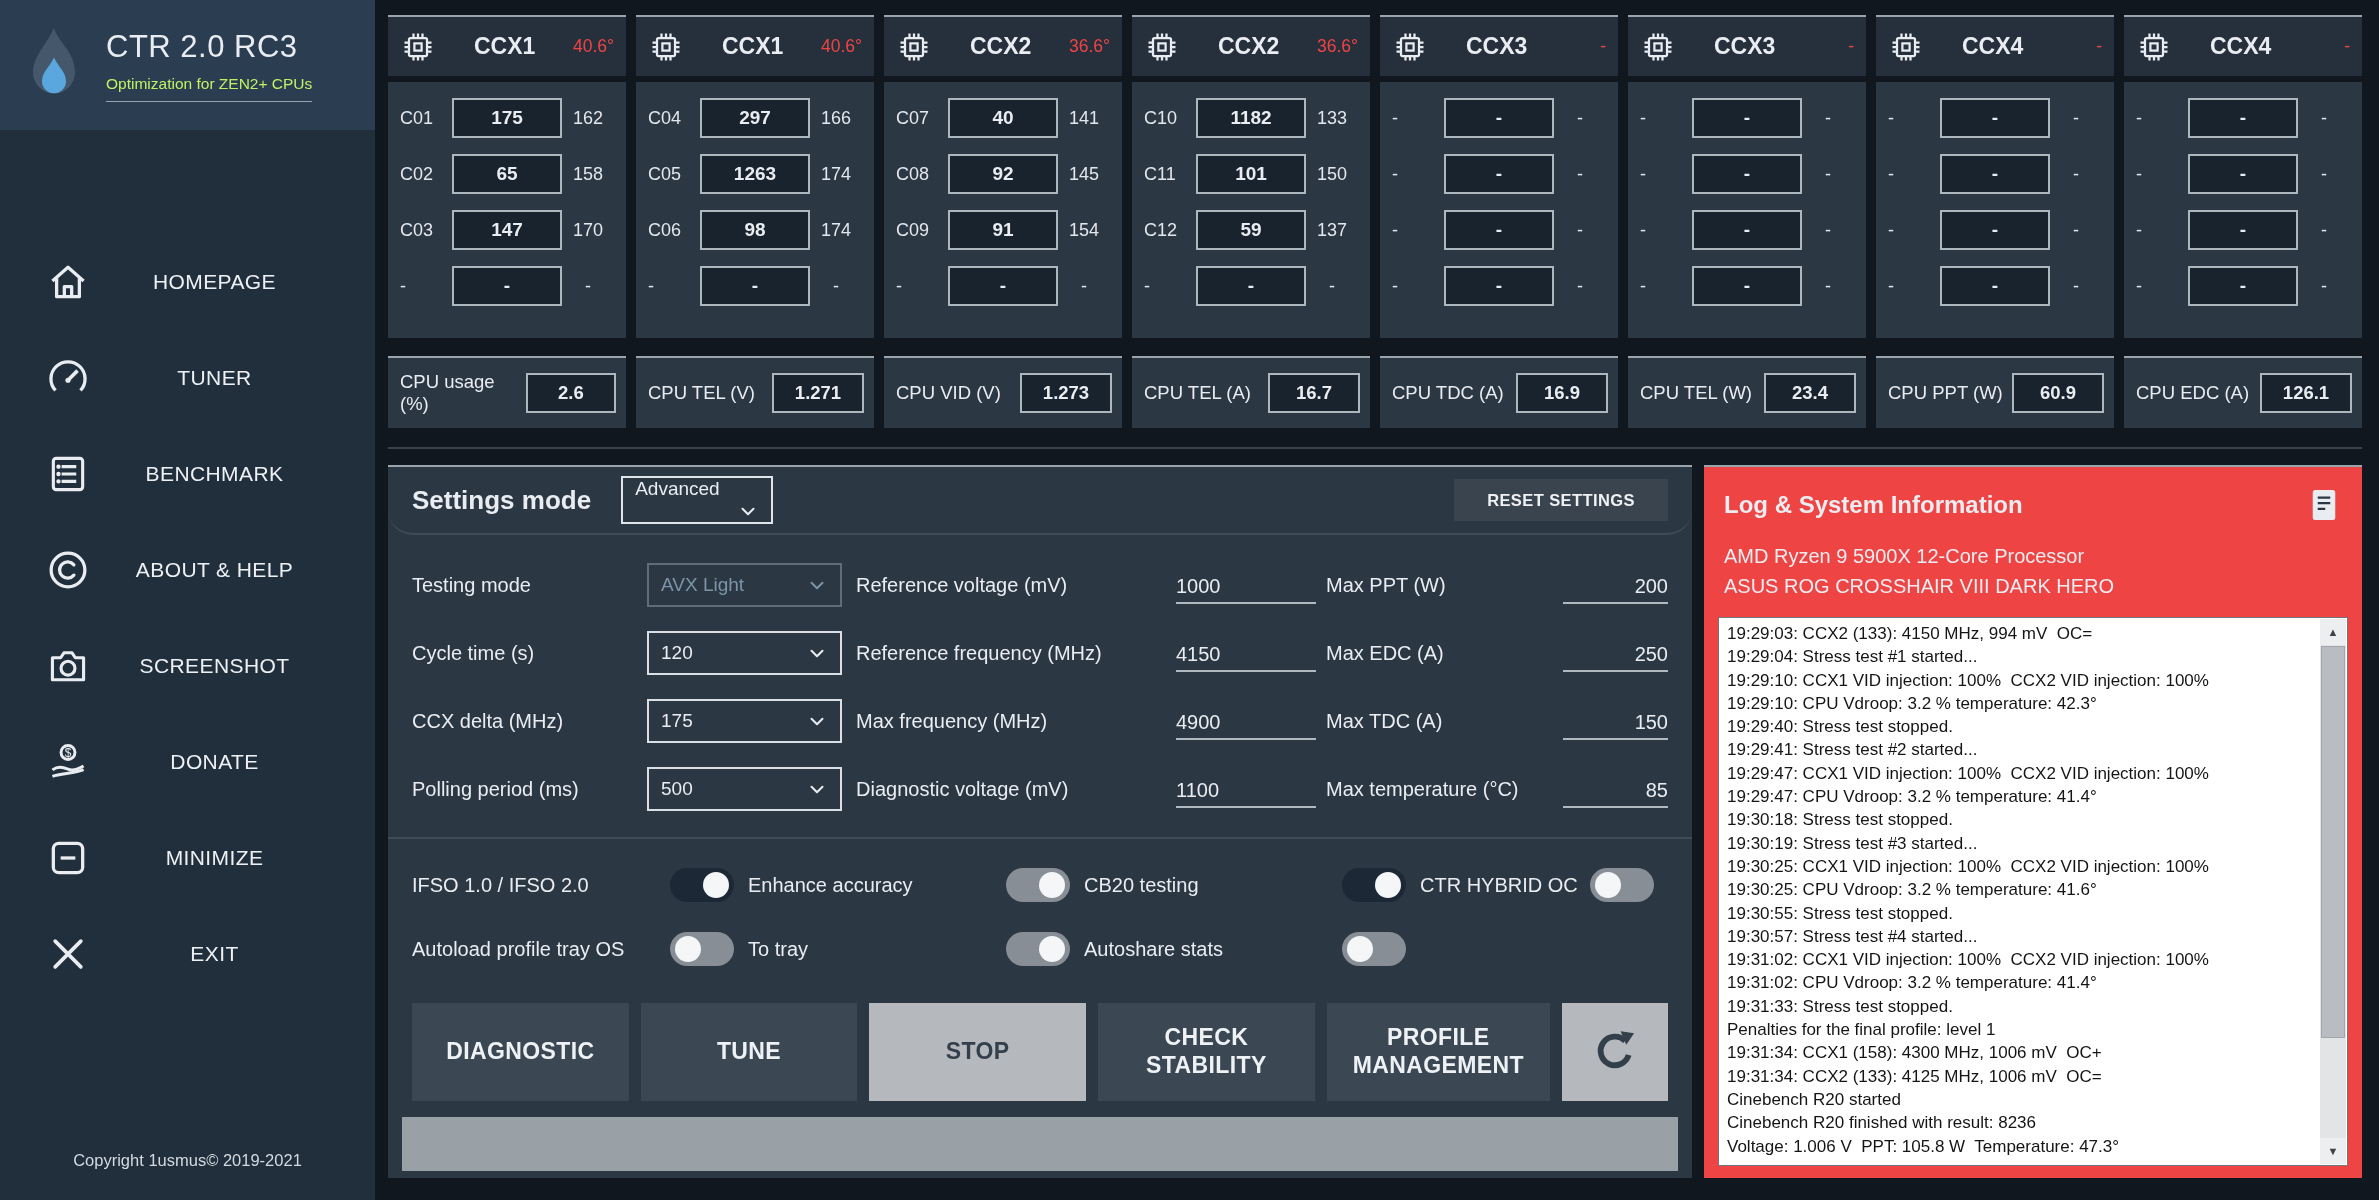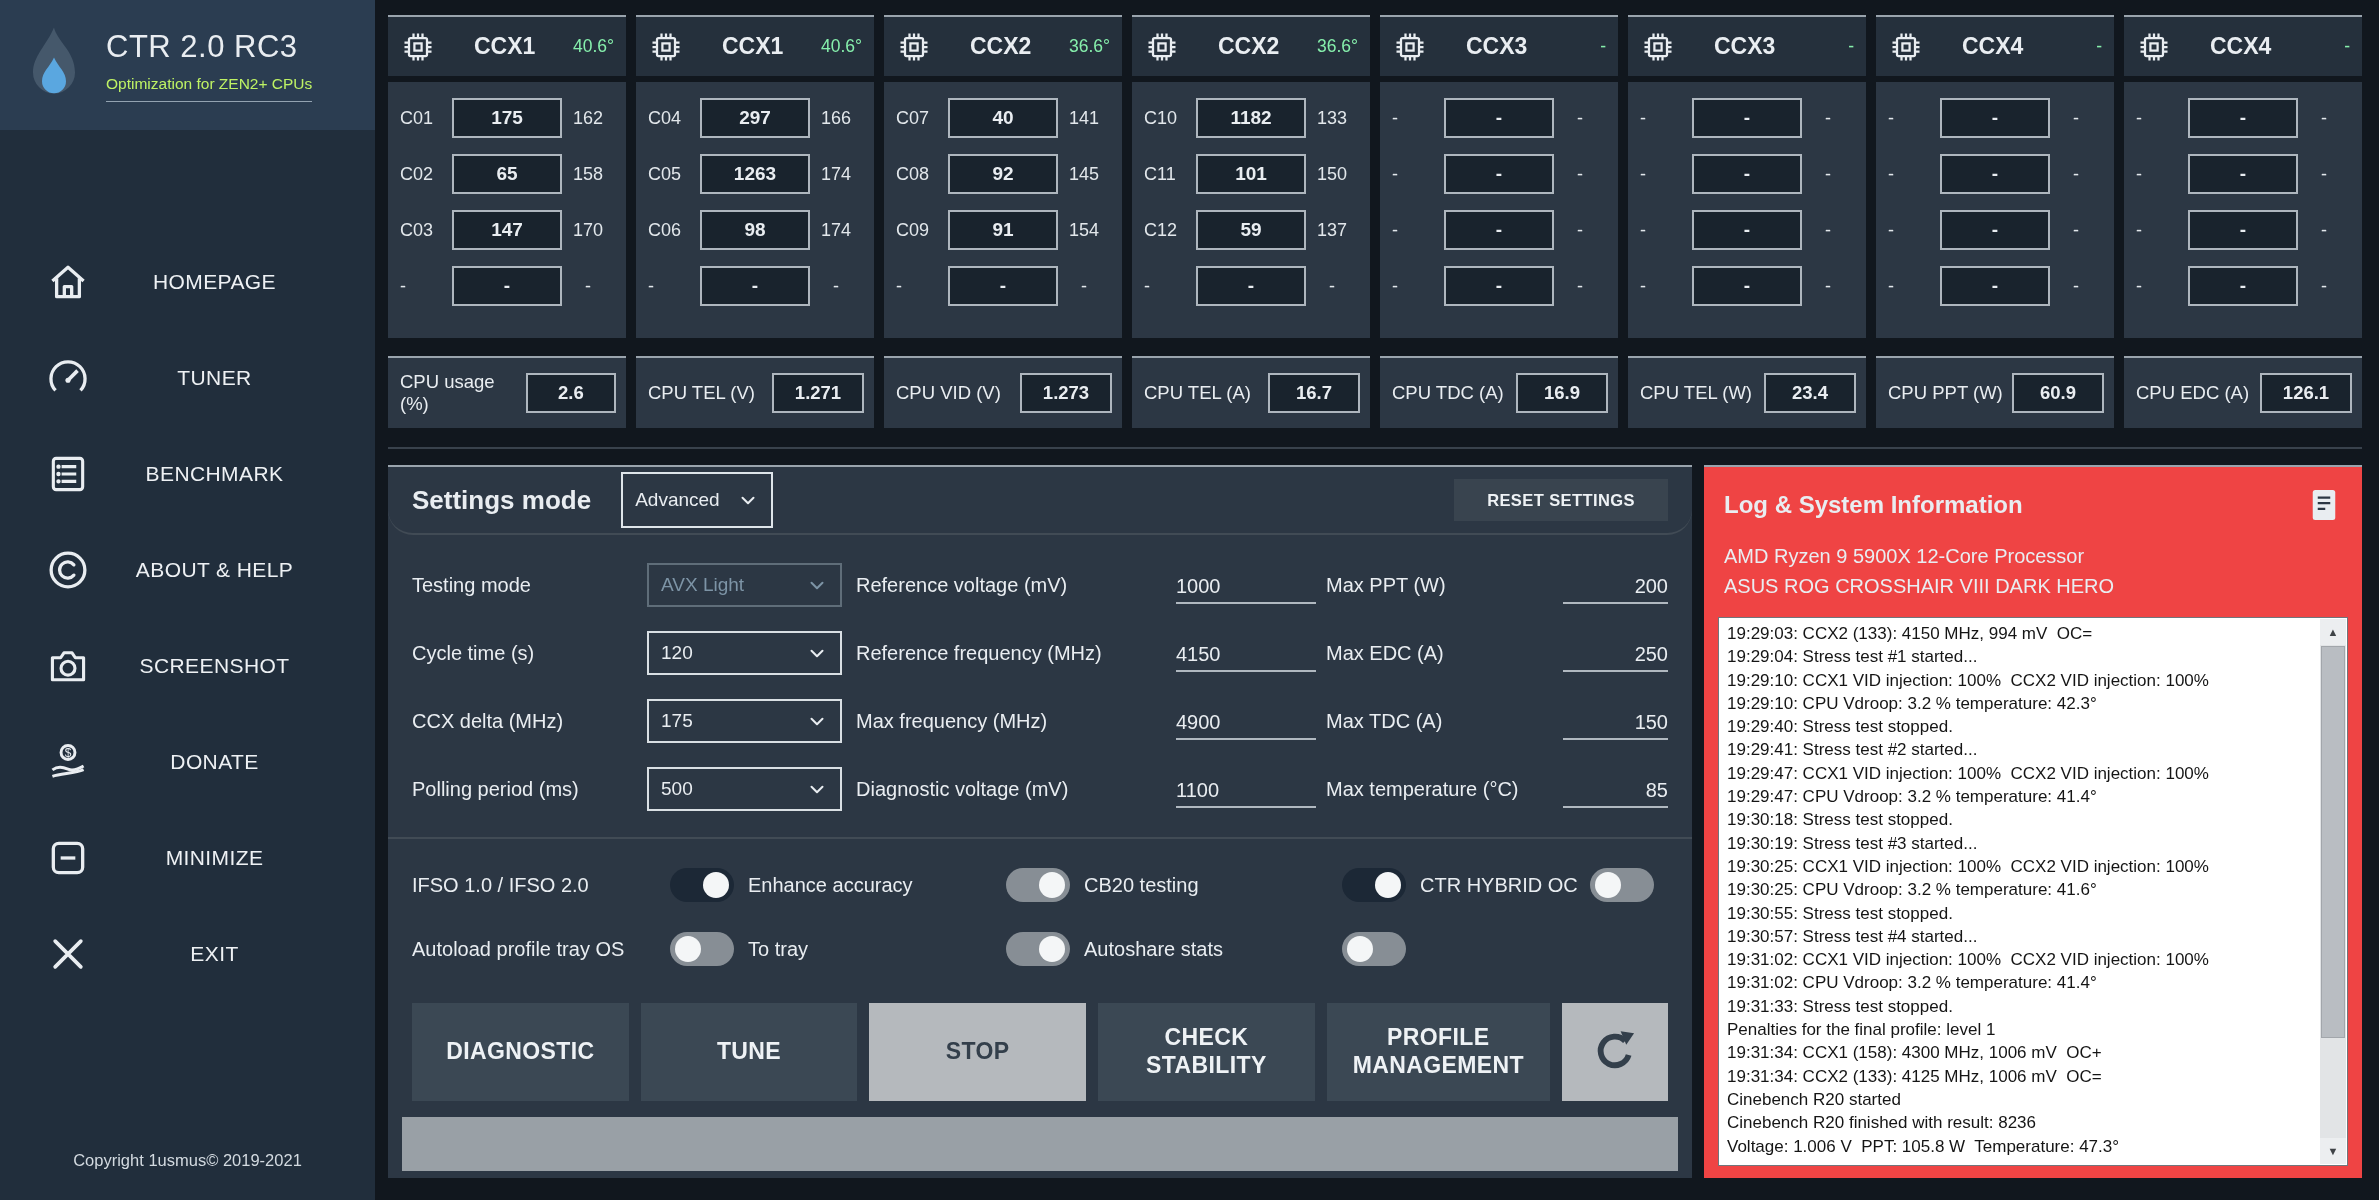--- a/index.html
+++ b/index.html
@@ -26,39 +26,39 @@
   .copyright{position:absolute;bottom:30px;left:0;right:0;text-align:center;font-size:16.5px;color:#d3dae0;}
 
   
   .content{position:absolute;left:375px;top:0;right:0;bottom:0;}
 
   .ccx-row{position:absolute;left:13px;right:17px;top:15px;display:grid;grid-template-columns:repeat(8,1fr);gap:10px;}
   .ccx-panel{display:flex;flex-direction:column;gap:6px;}
   .ccx-head{height:61px;background:#25303c;border-top:2px solid #9aa4ad;display:flex;align-items:center;padding:0 12px;box-sizing:border-box;gap:28px;}
   .chip{width:36px;height:36px;flex:none;}
   .ccx-name{font-size:23px;font-weight:bold;margin-left:10px;}
-  .ccx-temp{margin-left:auto;font-size:17.5px;color:#86efac;}
+  .ccx-temp{margin-left:auto;font-size:17.5px;color:#ef4444;}
   .ccx-body{height:256px;background:#2c3744;padding-top:8px;box-sizing:border-box;}
   .core-row{height:56px;display:flex;align-items:center;padding:0 12px;}
   .core-label{width:52px;font-size:18px;color:#e2e7eb;}
   .core-box{width:106px;height:36px;background:#19232d;border:2px solid #aeb6be;display:flex;align-items:center;justify-content:center;font-size:19px;font-weight:bold;margin:0 auto;}
   .core-extra{width:52px;text-align:center;font-size:18px;color:#e2e7eb;}
 
   .stats-row{position:absolute;left:13px;right:17px;top:356px;height:72px;display:grid;grid-template-columns:repeat(8,1fr);gap:10px;}
   .stat-box{background:#2c3744;border-top:2px solid #9aa4ad;display:flex;align-items:center;padding:0 10px 0 12px;box-sizing:border-box;}
   .stat-label{font-size:18.5px;}
   .stat-value-box{margin-left:auto;width:88px;height:36px;background:#19232d;border:2px solid #aeb6be;display:flex;align-items:center;justify-content:center;font-size:18.5px;font-weight:bold;}
 
   .top-divider{position:absolute;left:13px;right:17px;top:447px;height:2px;background:#39424c;}
 
   
   .settings-panel{position:absolute;left:13px;top:465px;width:1304px;height:713px;background:#2c3744;border-top:2px solid #9aa4ad;box-sizing:border-box;}
   .settings-header{height:66px;display:flex;align-items:center;padding:0 24px;border-bottom:2px solid #414b55;border-radius:25px;}
   .settings-title{font-size:26px;font-weight:bold;}
-  .mode-dd{margin-left:30px;width:152px;height:56px;border:2px solid #dfe5ea;display:flex;align-items:center;padding:0 12px;font-size:19px;box-sizing:border-box;cursor:pointer;color:#e9edf1;}
+  .mode-dd{margin-left:30px;width:152px;height:48px;border:2px solid #dfe5ea;display:flex;align-items:flex-start;padding:0 12px;font-size:19px;box-sizing:border-box;cursor:pointer;color:#e9edf1;flex-direction:column;}
   .dd-chevron{margin-left:auto;width:22px;height:22px;}
   .reset-btn{margin-left:auto;width:214px;height:42px;background:#39444f;color:#eef2f5;font-size:16.5px;font-weight:bold;display:flex;align-items:center;justify-content:center;letter-spacing:.4px;cursor:pointer;}
 
   .form-area{padding:16px 24px 0;}
   .form-row{height:68px;display:flex;align-items:center;}
   .f-label1{width:235px;font-size:20px;}
   .f-dd{width:195px;height:44px;border:2px solid #d9dfe4;display:flex;align-items:center;padding:0 12px;font-size:19px;box-sizing:border-box;cursor:pointer;color:#e9edf1;}
   .f-dd.disabled{border-color:#5f6d79;color:#7d94a6;}
   .f-label2{width:320px;margin-left:14px;font-size:20px;}
   .f-val2{width:140px;height:38px;border-bottom:2px solid #b0b8c0;display:flex;align-items:flex-end;padding-bottom:4px;font-size:20px;box-sizing:border-box;cursor:text;}

